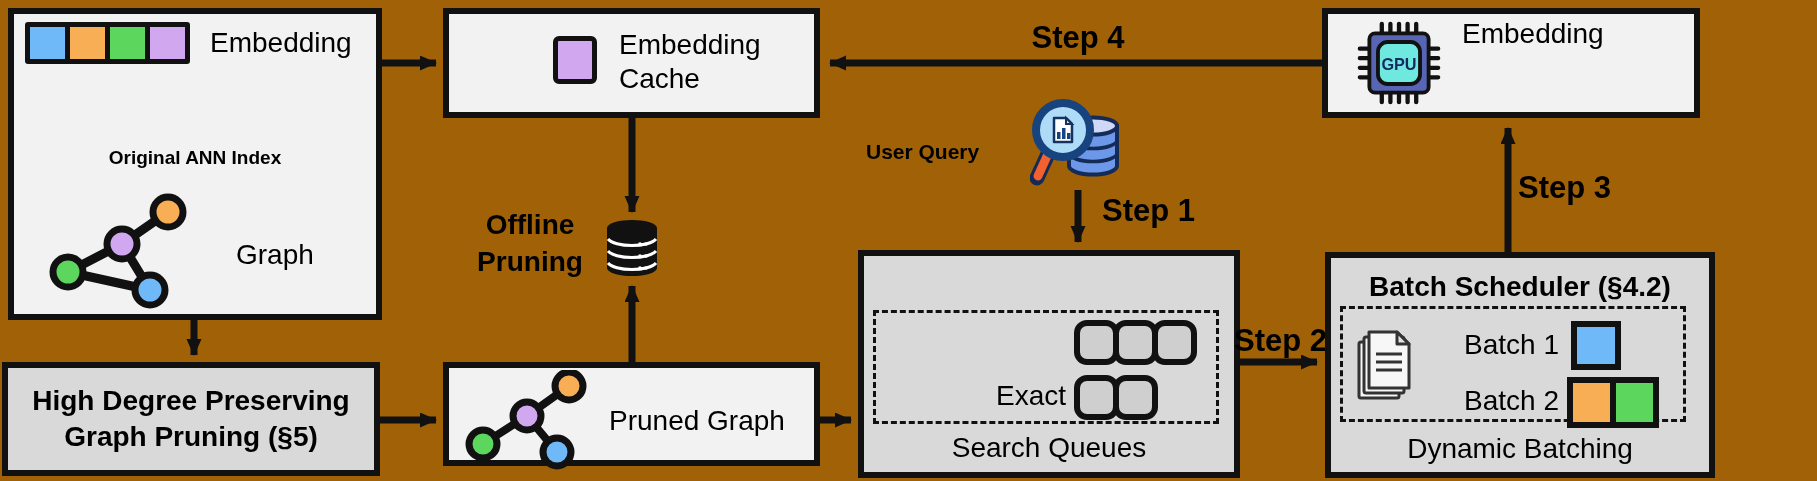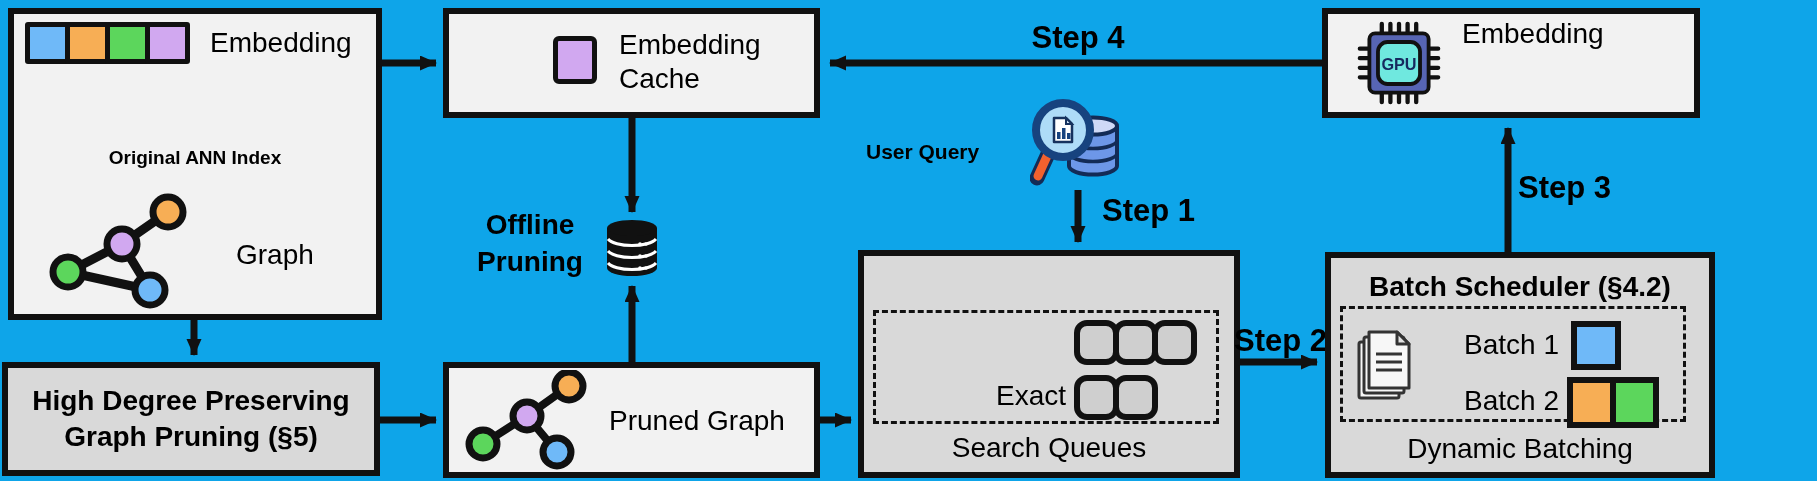--- a/index.html
+++ b/index.html
@@ -1,17 +1,17 @@
 <!DOCTYPE html>
 <html style="--blue: #6FB9F8; --orange: #F7AE55; --green: #5CD65C; --purple: #D1A8F0; --box_light: #F2F2F2; --box_mid: #D9D9D9; --queue_fill: #CFCFCF; --chip_outer: #5765B4; --chip_inner: #6FE8DF; --chip_text: #16295E; --lens_fill: #AEDCF8; --lens_rim: #17437F; --handle: #F2612E; --db_light: #CFD9F7; --db_mid: #6D97E8; --db_outline: #132B56; --page_fill: #F7F7F7;"><head>
 <meta charset="utf-8">
 <style>
   html,body{margin:0;padding:0;background:#fff;}
   .canvas{
-    position:relative;width:1817px;height:481px;background:#0ea5e9;overflow:hidden;
+    position:relative;width:1817px;height:481px;background:#a16207;overflow:hidden;
     font-family:"Liberation Sans","DejaVu Sans",sans-serif;color:#000;
   }
   .box{position:absolute;border:6px solid #111;box-sizing:border-box;}
   .light{background:var(--box_light,#f2f2f2);}
   .mid{background:var(--box_mid,#d9d9d9);}
   .lbl{position:absolute;white-space:nowrap;font-size:28px;line-height:34px;}
   .bold{font-weight:bold;}
   .ctr{text-align:center;}
   .step{font-size:31px;font-weight:bold;line-height:26px;}
   .dashed{position:absolute;border:3px dashed #111;box-sizing:border-box;}
@@ -89,21 +89,21 @@
     <path d="M3 32 a25 9 0 0 0 48 0" stroke="#fff" stroke-width="3" fill="none"></path>
     <path d="M3 44 a25 9 0 0 0 48 0" stroke="#fff" stroke-width="3" fill="none"></path>
     <circle cx="35" cy="25" r="1.8" fill="#fff"></circle>
       <circle cx="41" cy="25" r="1.8" fill="#fff"></circle>
     <circle cx="35" cy="37" r="1.8" fill="#fff"></circle>
       <circle cx="41" cy="37" r="1.8" fill="#fff"></circle>
     <circle cx="35" cy="49" r="1.8" fill="#fff"></circle>
       <circle cx="41" cy="49" r="1.8" fill="#fff"></circle>
   </svg>
 
-  <div class="box light" style="left:443px;top:362px;width:377px;height:116px;">
+  <div class="box light" style="left:443px;top:362px;width:377px;height:104px;">
     <svg style="position:absolute;left:14px;top:2px;" width="145" height="102" viewBox="0 0 145 102">
       <line class="edge" stroke-width="8" x1="20" y1="74" x2="64" y2="46"></line>
       <line class="edge" stroke-width="8" x1="64" y1="46" x2="106" y2="16"></line>
       <line class="edge" stroke-width="8" x1="64" y1="46" x2="94" y2="82"></line>
       <circle class="node st-orange" cx="106" cy="16" r="14"></circle>
       <circle class="node st-purple" cx="64" cy="46" r="14"></circle>
       <circle class="node st-green" cx="20" cy="74" r="14"></circle>
       <circle class="node st-blue" cx="94" cy="82" r="14"></circle>
     </svg>
     <div class="lbl" style="left:160px;top:36px;">Pruned Graph</div>

